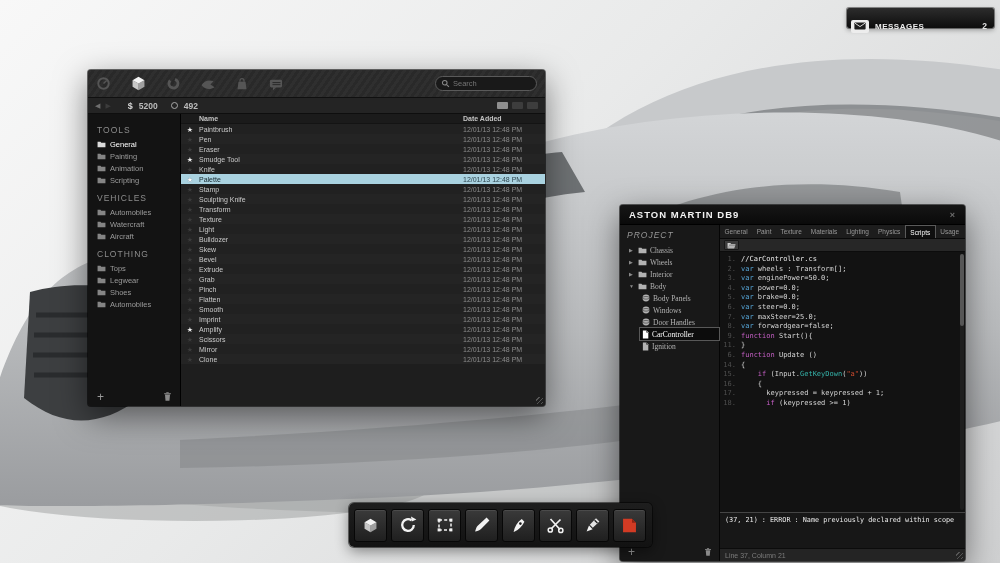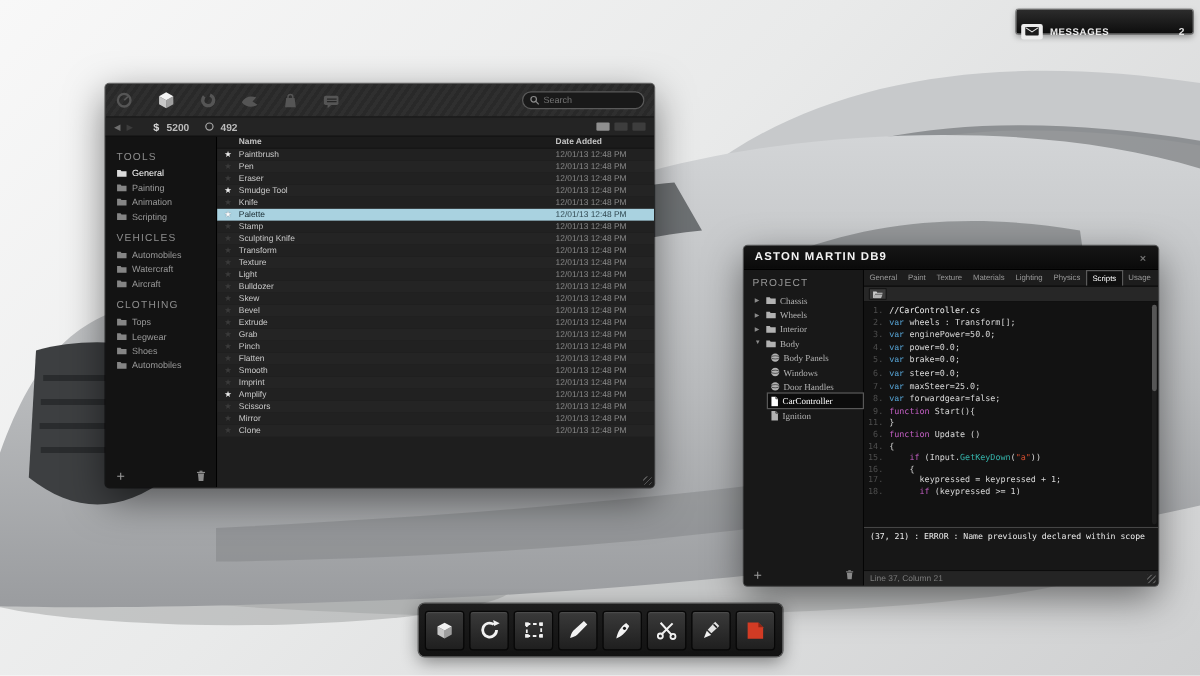--- a/index.html
+++ b/index.html
@@ -55,43 +55,43 @@
   .row .star { color:#3b3b3b; font-size:7px; line-height:7px; }
   .row .star.on { color:#ededed; }
   .row .date { color:#8b8b8b; }
   .row.selected { background:#a9d2e0; color:#15262c; }
   .row.selected .date { color:#2f4750; }
   .row.selected .star.on { color:#fcfcfc; text-shadow:0 0 1px #567; }
   .resize-corner { position:absolute; right:2px; bottom:2px; width:7px; height:7px;
     background:repeating-linear-gradient(135deg,transparent 0 2px,#555 2px 3px); }
 
   
-  #inspector { left:620px; top:205px; width:345px; height:283px; display:flex; flex-direction:column; background:#1b1b1b;justify-content:space-between; }
+  #inspector { left:620px; top:205px; width:345px; height:356px; display:flex; flex-direction:column; background:#1b1b1b;justify-content:space-between; }
   .insp-title { height:20px; flex:0 0 20px; background:linear-gradient(#161616,#0a0a0a); border-radius:3px 3px 0 0;
     display:flex; align-items:center; padding:0 9px; color:#f2f2f2; font-size:9.5px; font-weight:bold; letter-spacing:1px; border-bottom:1px solid #000; }
   .insp-close { margin-left:auto; color:#6f6f6f; font-size:9px; cursor:pointer; }
   .insp-body { flex:1; display:flex; min-height:0; }
   .insp-tree { width:100px; flex:0 0 100px; background:#181818; border-right:1px solid #050505; padding:5px 0 0 7px; position:relative; border-radius:0 0 0 3px; }
-  .tree-header { font-size:8.5px; color:#969696; letter-spacing:1px; margin-bottom:4px; }
+  .tree-header { font-size:8.5px; color:#969696; letter-spacing:1px; margin-bottom:4px;font-style:italic; }
   .tree-item { display:flex; align-items:center; gap:3px; font-size:7.5px; color:#b2b2b2; padding:1.5px 2px; cursor:pointer;font-family:Liberation Serif, serif; }
   .tree-item .caret { width:6px; font-size:5px; color:#8a8a8a; }
   .tree-item.child { margin-left:13px; }
   .tree-item.selected { color:#fff; background:#0c0c0c; outline:1px solid #585858; }
   .tree-footer { position:absolute; bottom:4px; left:8px; right:7px; display:flex; justify-content:space-between; align-items:center; }
   .insp-content { flex:1; display:flex; flex-direction:column; min-width:0; }
   .tabs { height:14px; flex:0 0 14px; background:#1d1d1d; border-bottom:1px solid #090909; display:flex; align-items:stretch; }
   .tab { display:flex; align-items:center; padding:0 4.5px; font-size:6.5px; color:#989898; cursor:pointer; }
   .tab.active { background:#0f0f0f; border:1px solid #5a5a5a; border-bottom:none; color:#fff; }
   .code-toolbar { height:13px; flex:0 0 13px; background:#272727; border-bottom:1px solid #0c0c0c; display:flex; align-items:center; padding:0 4px; }
   .open-btn { width:15px; height:10px; background:#3c3c3c; border:1px solid #171717; border-radius:1px; display:flex; align-items:center; justify-content:center; color:#c9c9c9; cursor:pointer; }
   .code { flex:1; background:#121212; font-family:"DejaVu Sans Mono",monospace; font-size:7px; line-height:9.6px; padding-top:3px; position:relative; overflow:hidden; }
   .cl { display:flex; }
   .ln { width:21px; flex:0 0 21px; text-align:right; padding-right:5px; color:#4e4e4e; }
   .lc { white-space:pre; color:#d6d6d6; }
-  .lc .kb { color:#57a6d8;font-family:Liberation Mono, monospace; } .lc .km { color:#c45fc4; } .lc .kt { color:#35b3aa; }
+  .lc .kb { color:#57a6d8; } .lc .km { color:#c45fc4; } .lc .kt { color:#35b3aa; }
   .lc .st { color:#cf4c2e; } .lc .cm { color:#e9e9e9;margin-top:39px; } .lc .pl { color:#d6d6d6; }
   .code-scroll { position:absolute; top:2px; right:1px; width:4px; bottom:2px; background:#1e1e1e; border-radius:2px; }
   .code-thumb { position:absolute; top:0; width:4px; height:72px; background:#565656; border-radius:2px; }
   .console { height:36px; flex:0 0 36px; background:#171717; border-top:1px solid #454545; padding:3px 5px;
     font-family:"DejaVu Sans Mono",monospace; font-size:6.8px; color:#ececec; }
   .statusbar { height:13px; flex:0 0 13px; background:#242424; border-top:1px solid #0c0c0c; display:flex; align-items:center;
     padding:0 5px; font-size:7px; color:#7c7c7c; border-radius:0 0 3px 0; }
 
   
   #action-bar { position:absolute; left:349px; top:503px; width:303px; height:44px; z-index:3;

